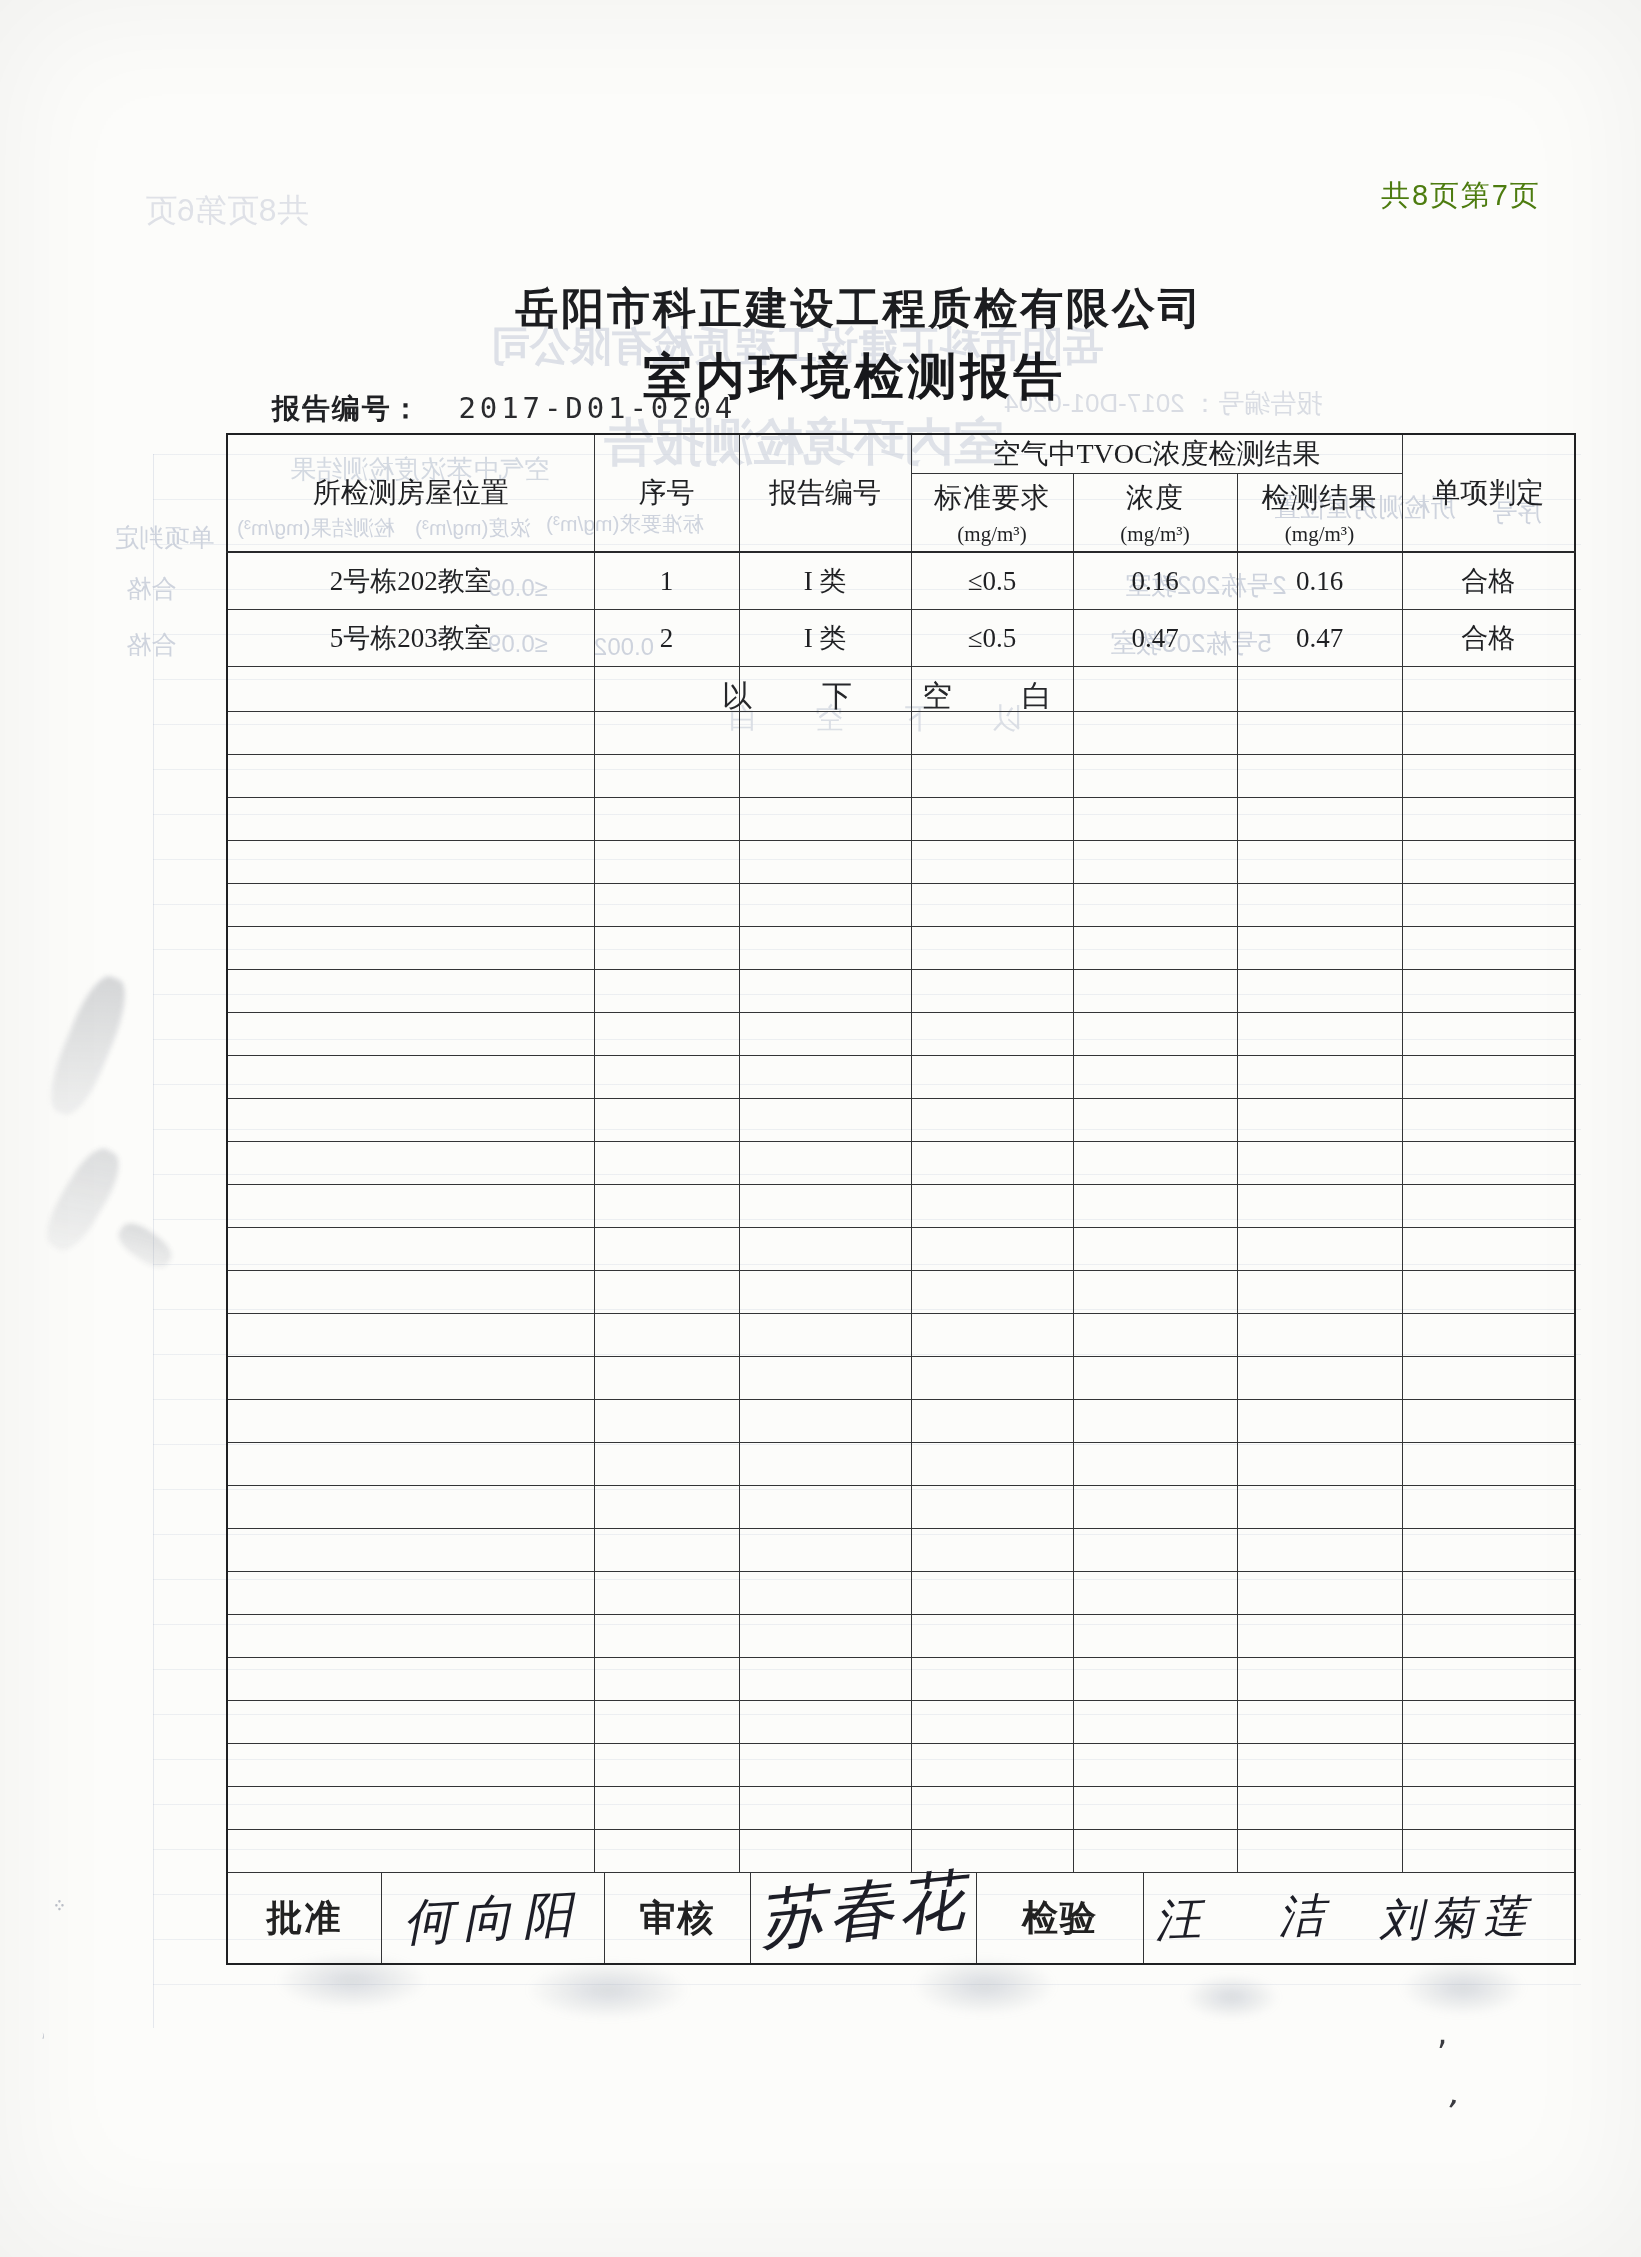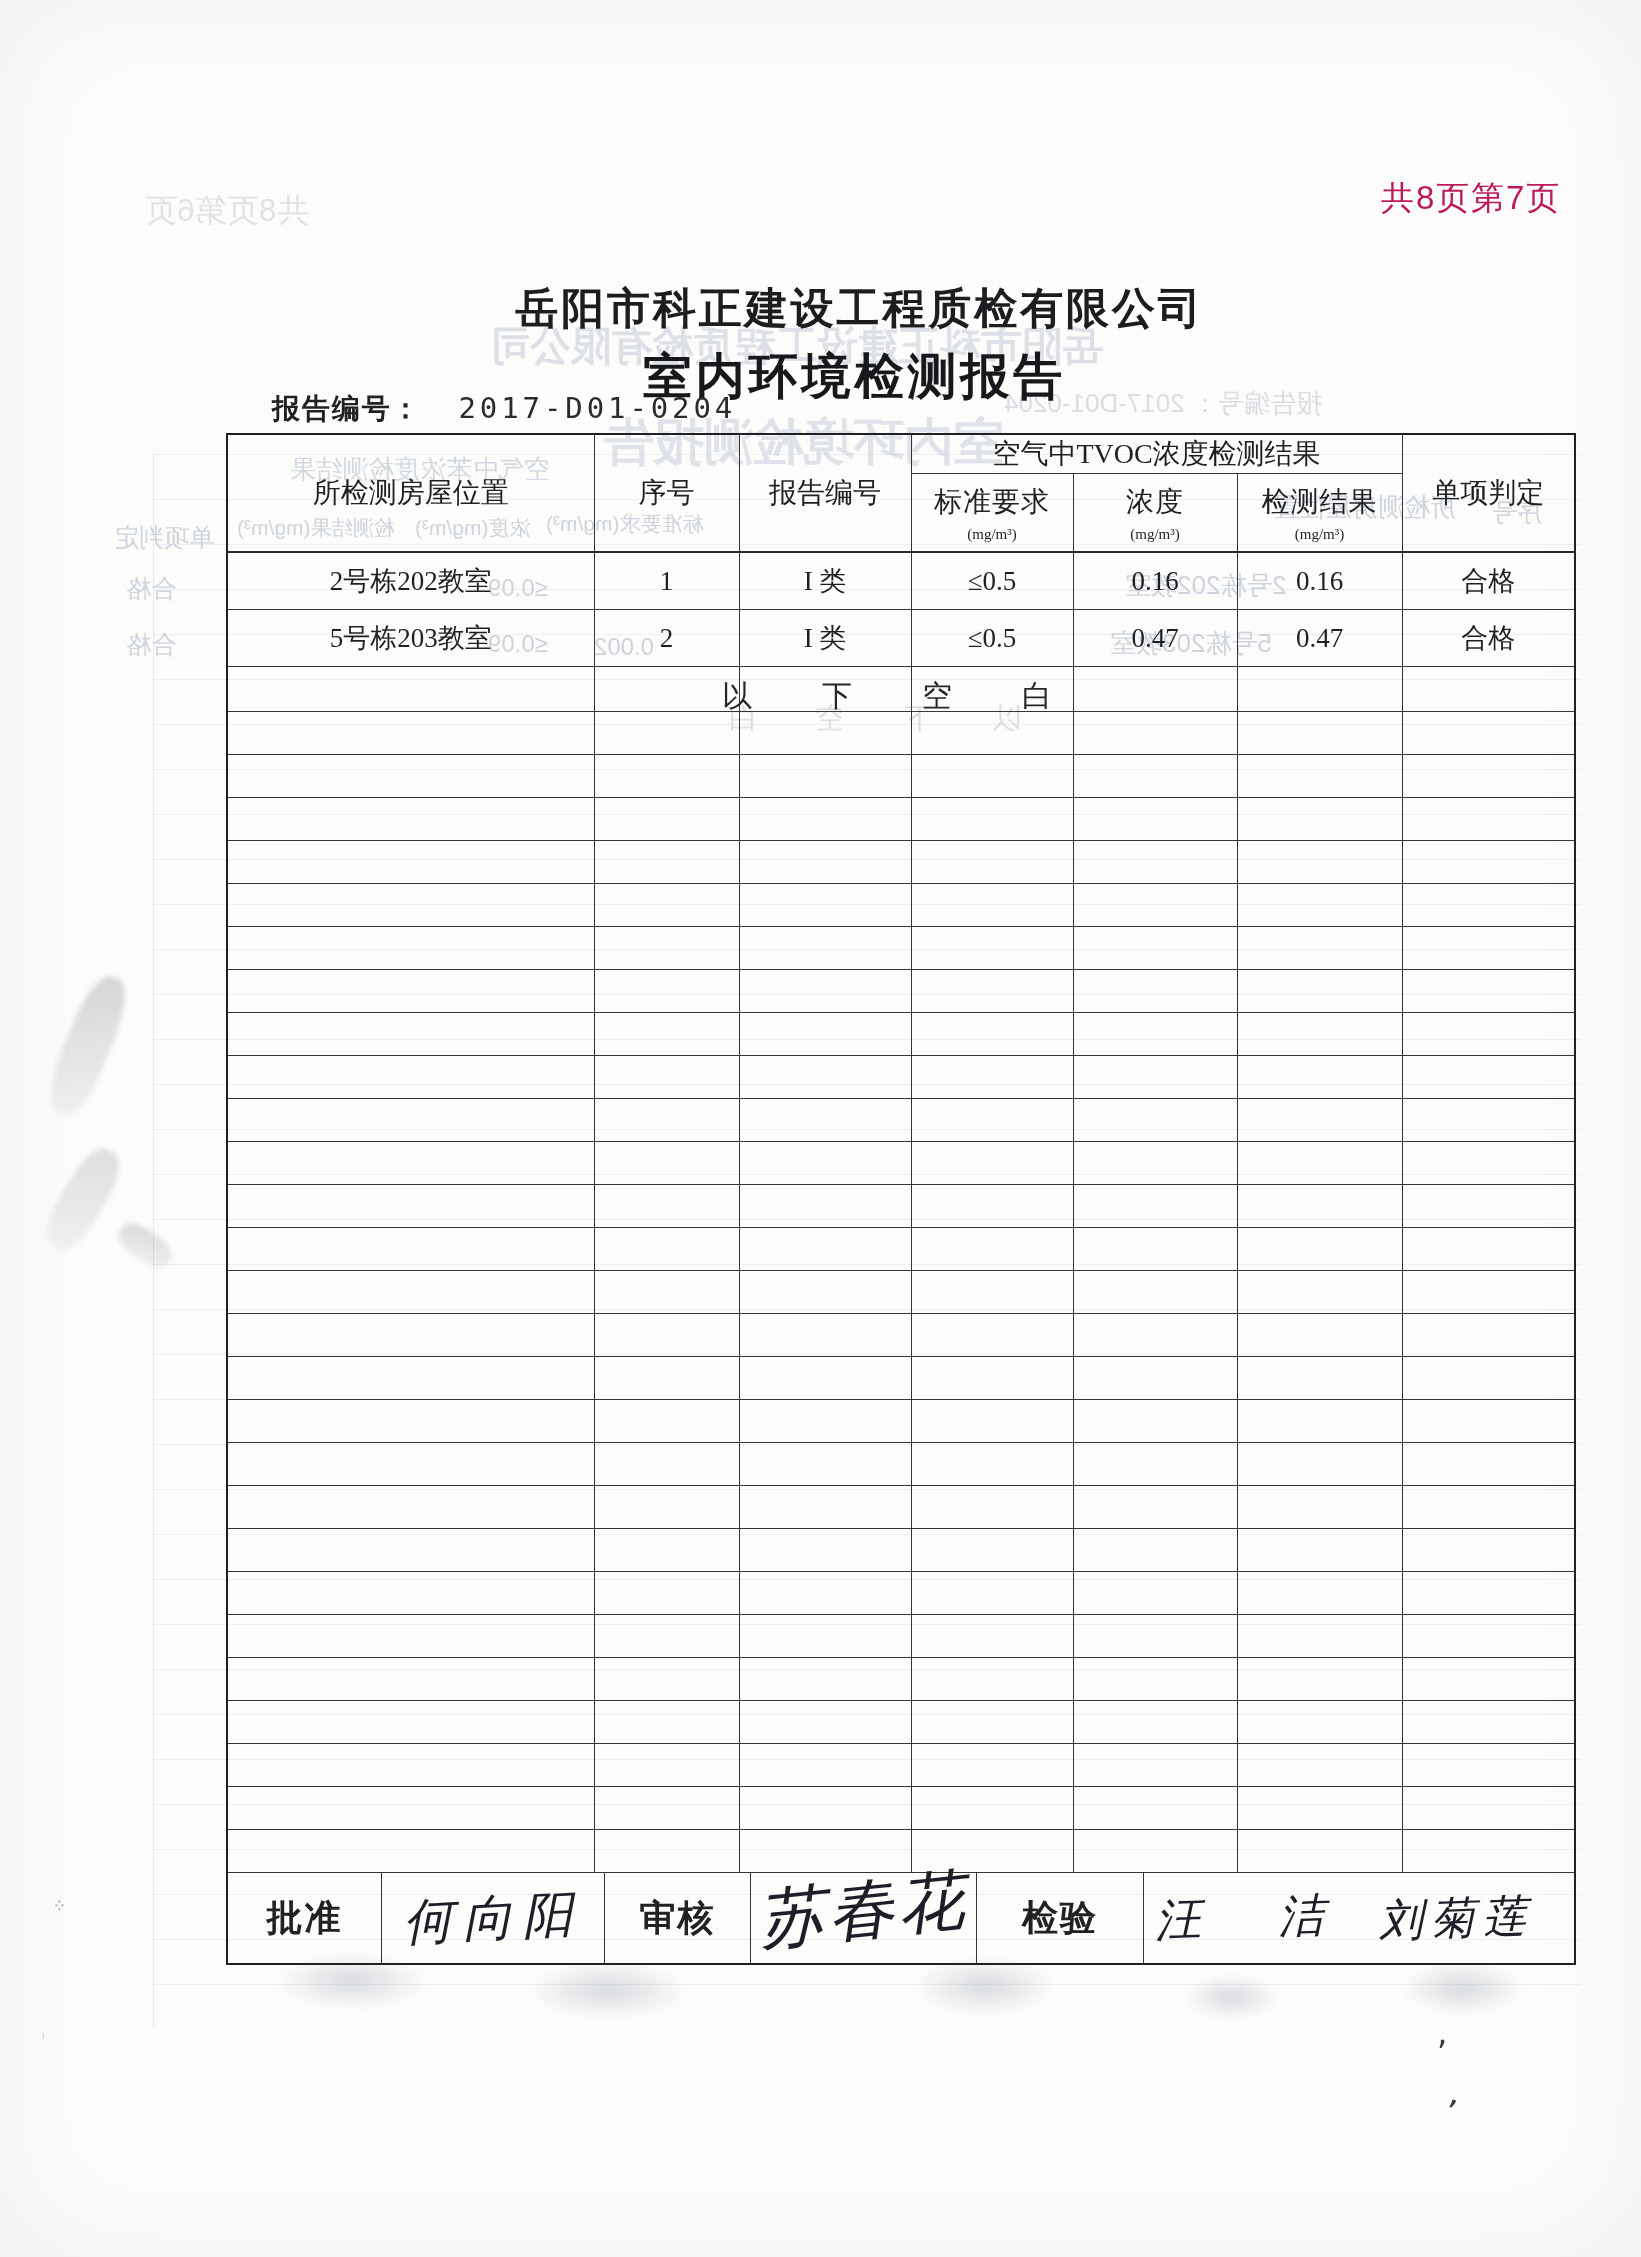--- a/index.html
+++ b/index.html
@@ -3,21 +3,21 @@
 <meta charset="utf-8">
 <style>
   html,body{margin:0;padding:0;background:#d9d9d9;}
   .page{
     position:relative;width:1641px;height:2257px;margin:0 auto;
     background:#fcfcfa;overflow:hidden;
     font-family:"Liberation Serif", serif;color:#222;
     box-shadow:inset 0 0 135px rgba(0,0,0,0.05);
   }
   
-  .page-num{position:absolute;left:1381px;top:176px;font-size:33px;color:#be185d;
+  .page-num{position:absolute;left:1381px;top:176px;font-size:29px;color:#4d7c0f;
     font-family:"Liberation Sans", sans-serif;letter-spacing:1.9px;}
   .title{position:absolute;left:0;top:280px;width:1719px;text-align:center;
     font-size:43px;font-weight:bold;letter-spacing:2.9px;color:#1c1d20;
     font-family:"Liberation Sans", sans-serif;}
   .subtitle{position:absolute;left:0;top:344px;width:1709px;text-align:center;
     font-size:49px;font-weight:bold;letter-spacing:3.9px;color:#17181b;
     font-family:"Liberation Sans", sans-serif;}
   .report-no{position:absolute;left:272px;top:390px;font-size:28px;color:#202124;}
   .report-no .label{font-weight:bold;font-family:"Liberation Sans", sans-serif;letter-spacing:1.9px;}
   .report-no .value{margin-left:37px;font-family:"DejaVu Sans Mono", monospace;
@@ -67,21 +67,21 @@
   
   table.report{position:absolute;left:226px;top:433px;width:1348px;
     border-collapse:collapse;table-layout:fixed;z-index:2;}
   table.report td{border:1.9px solid #333436;text-align:center;vertical-align:middle;
     font-size:27px;color:#1f2023;padding:0;overflow:visible;}
   table.report{border:2.9px solid #1f2022;}
   tr.hrowA td{height:33px;font-size:28px;text-align:center;}
   tr.hrowB td{height:77px;}
   tr.hrowB{border-bottom:2.9px solid #28292b;}
   .hdr-main{font-size:28px;letter-spacing:1px;}
-  .hdr-unit{font-size:15px;margin-top:5px;letter-spacing:0;}
+  .hdr-unit{font-size:21px;margin-top:5px;letter-spacing:0;}
   tr.data-row td{height:56px;}
   tr.blank-row td{height:44px;}
   tr.empty-row td{height:42px;}
   tr.sig-row td{height:77px;padding:0;}
   .blank-note{position:absolute;left:722px;top:676px;z-index:3;font-size:30px;
     letter-spacing:70px;color:#26272a;white-space:nowrap;}
   
   .sig-flex{display:flex;height:100%;align-items:stretch;}
   .sig-cell{display:flex;align-items:center;justify-content:center;border-right:1.9px solid #333436;}
   .sig-cell:last-child{border-right:none;}

